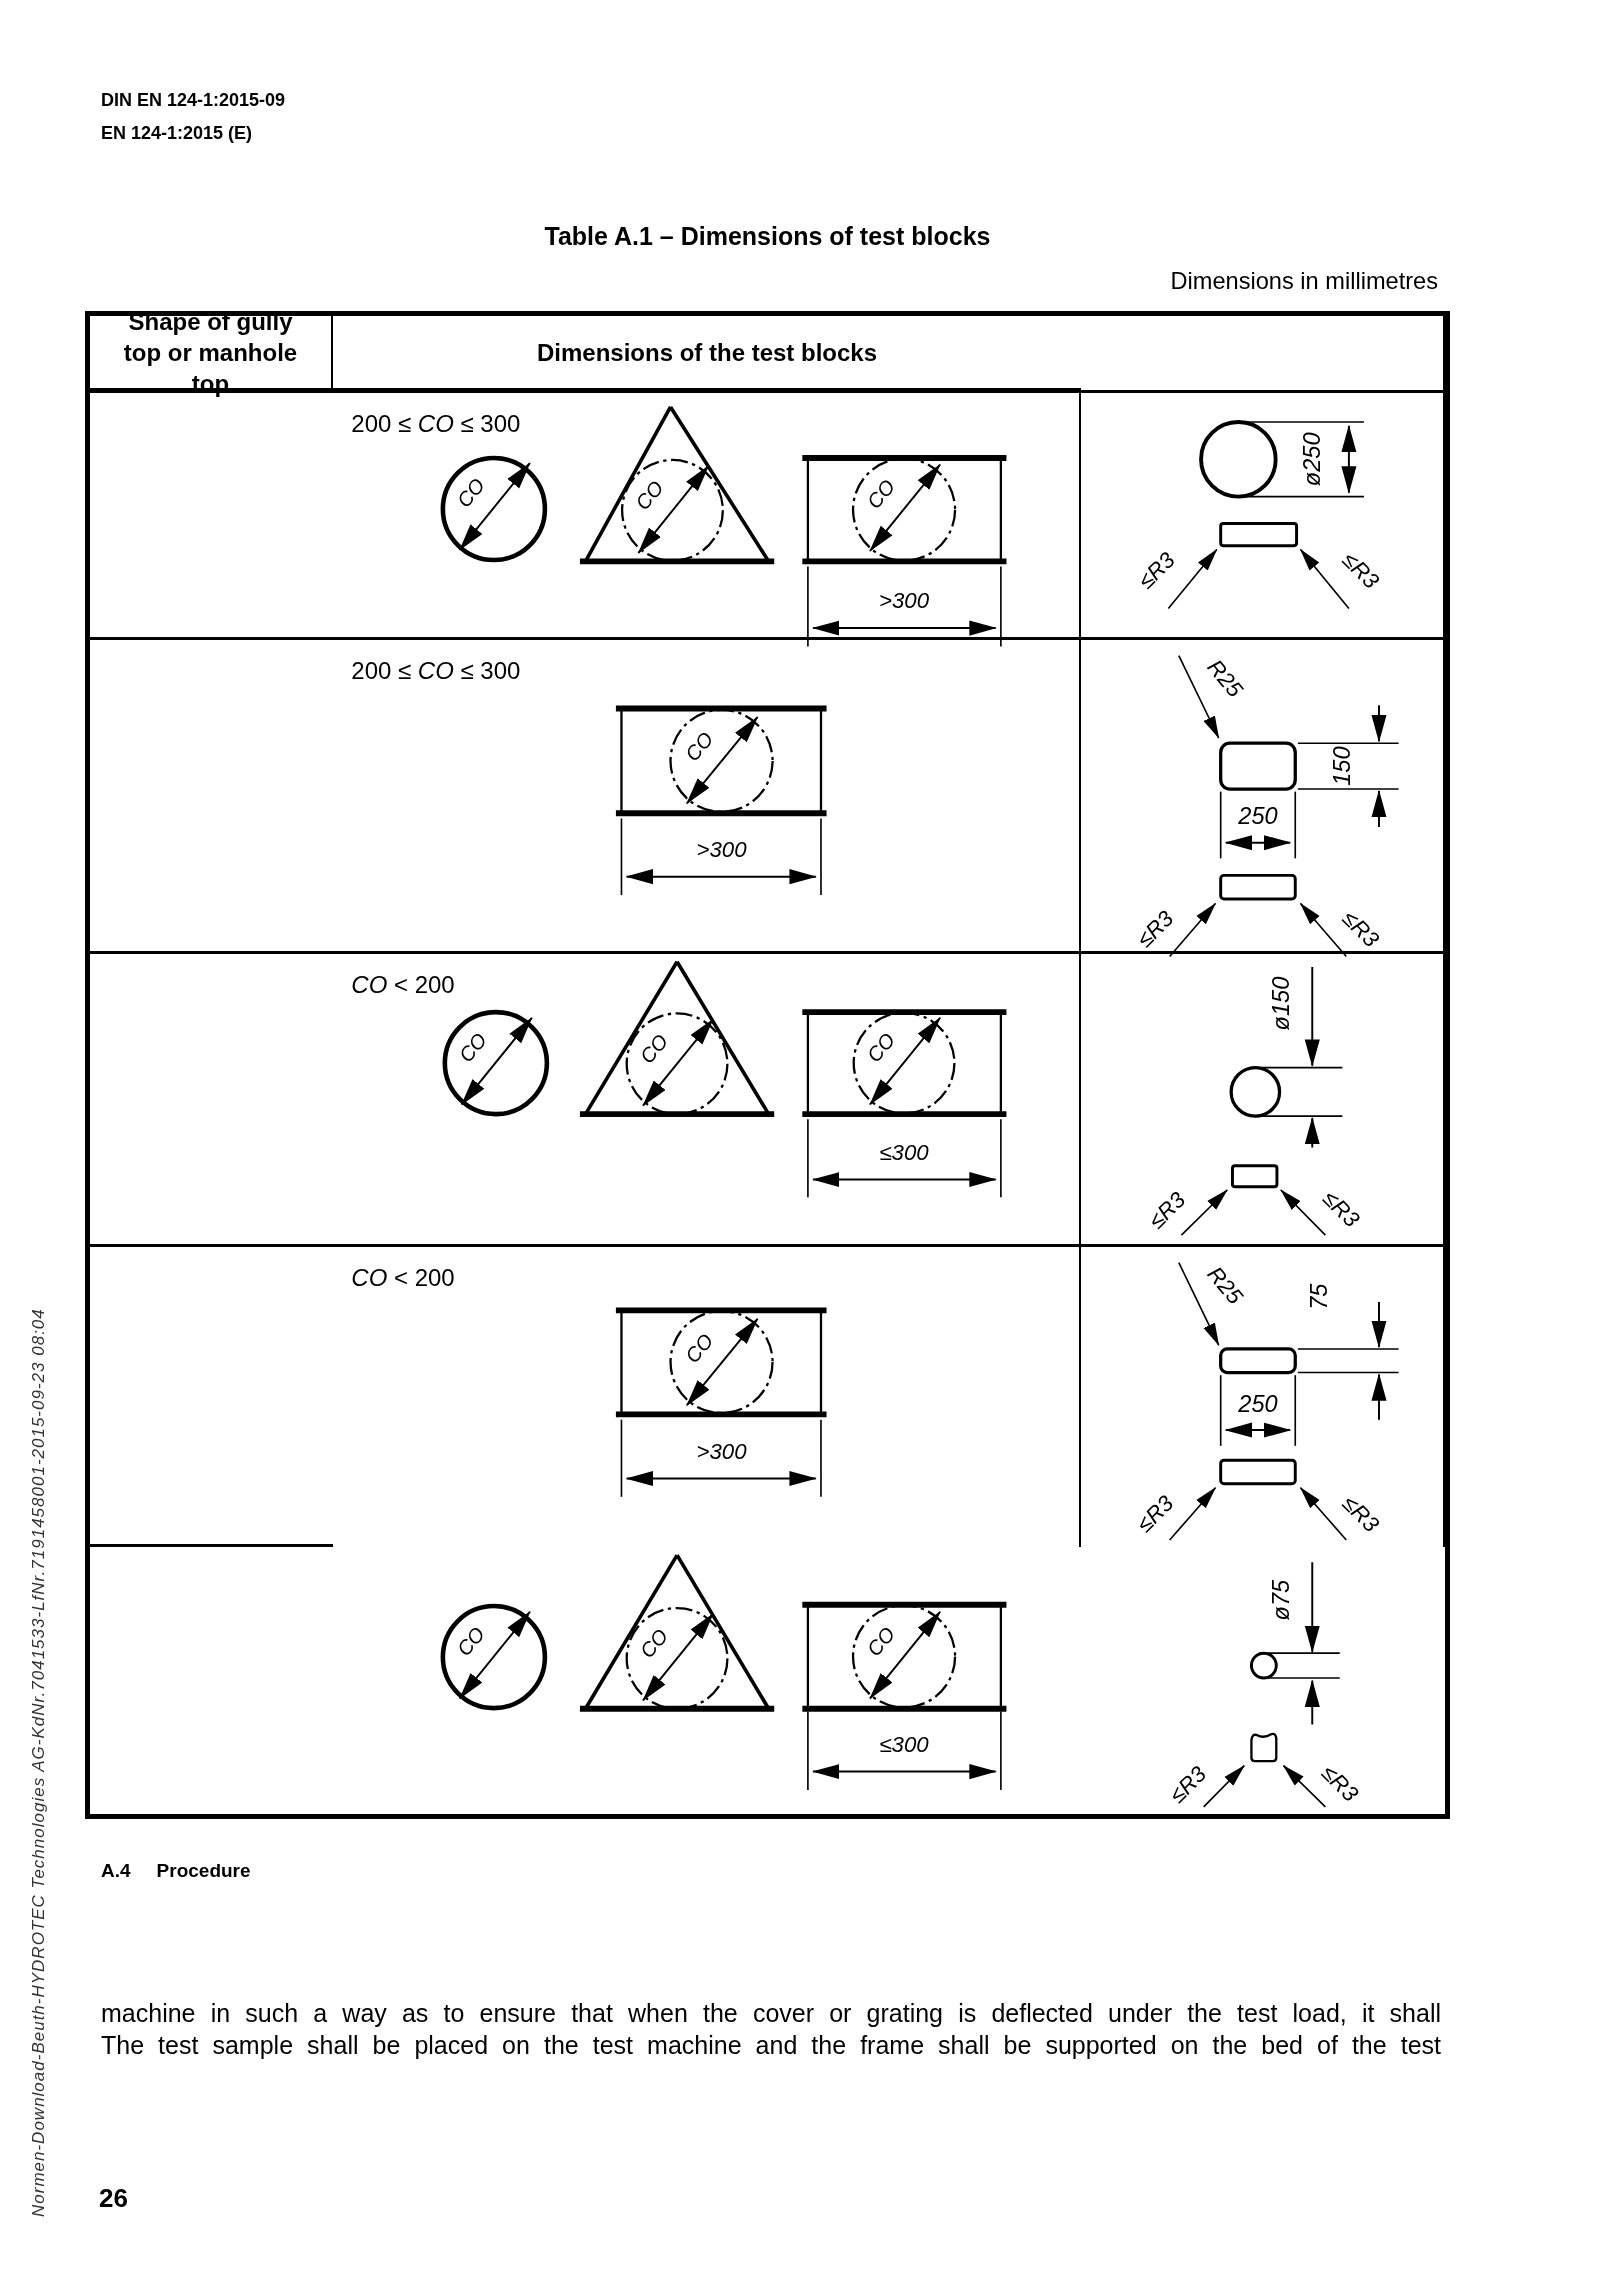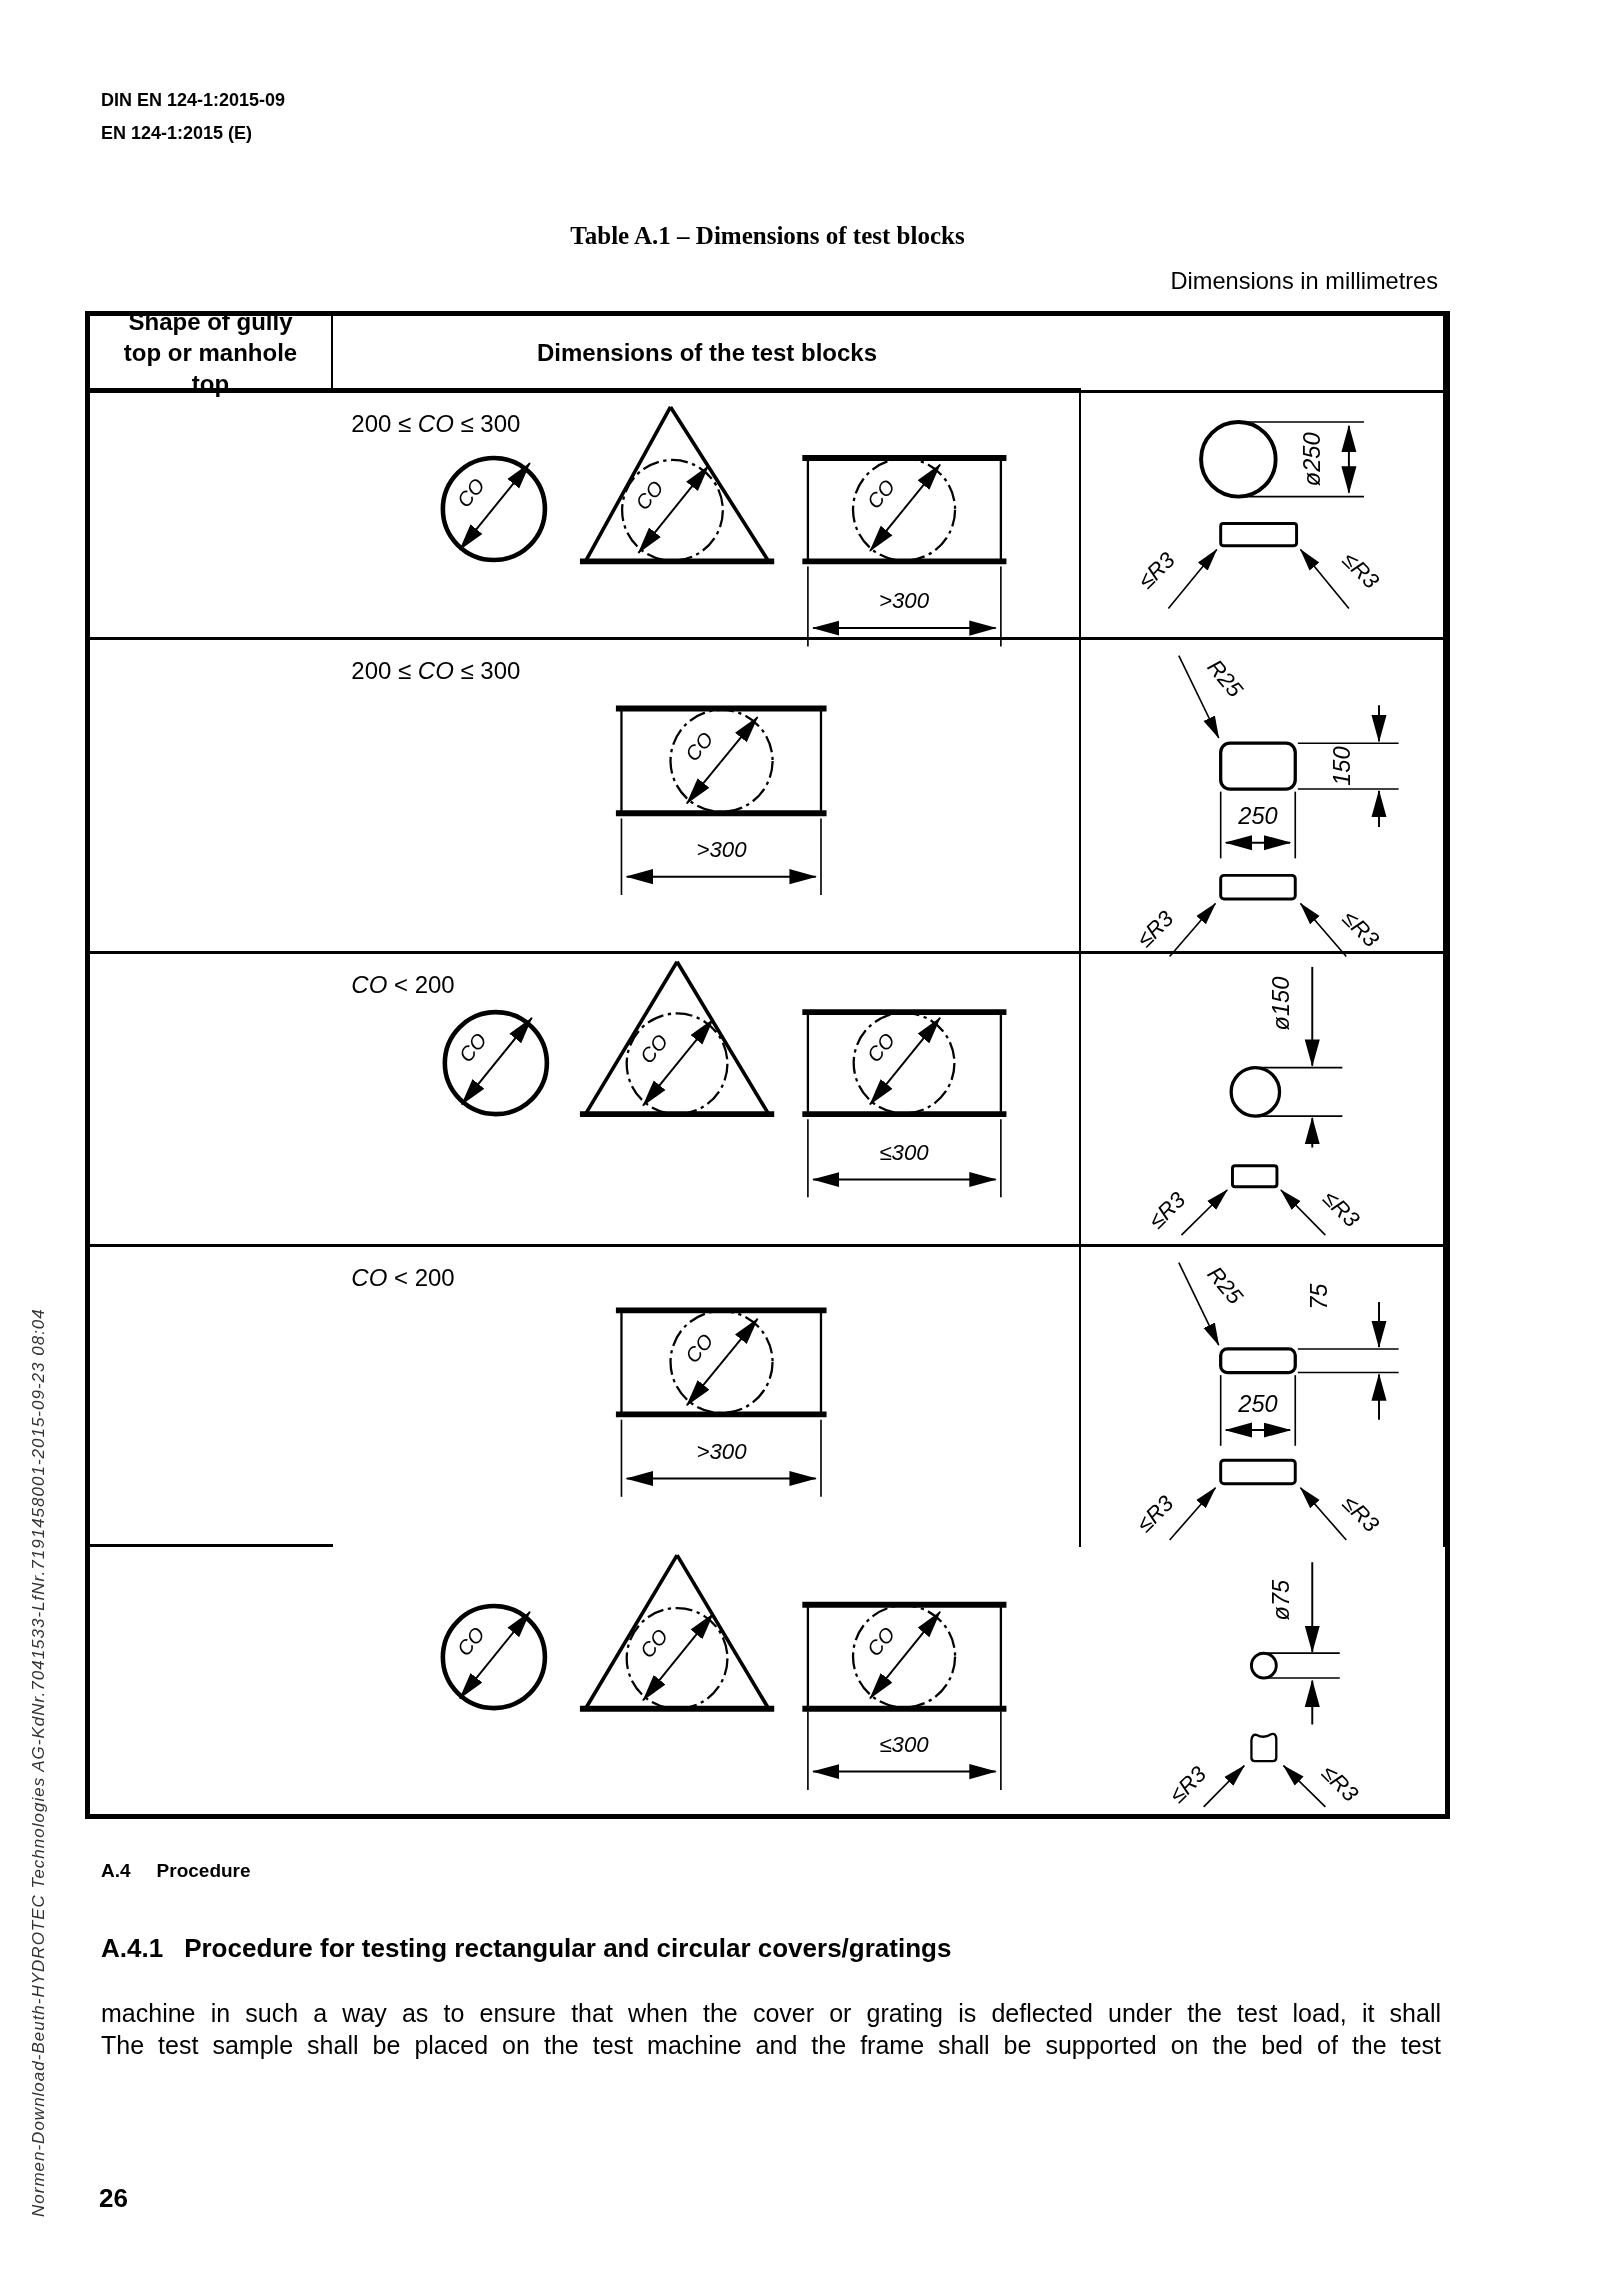--- a/index.html
+++ b/index.html
@@ -1,21 +1,21 @@
 <!DOCTYPE html>
 <html style="font-size:10.5px"><head>
 <meta charset="utf-8">
 <style>
   html,body{margin:0;padding:0;background:#e8e8e8;}
   .page{
     position:relative; width:1623px; height:2295px; background:#ffffff;
     font-family:"Liberation Sans", sans-serif; color:#000; overflow:hidden;
   }
   .doc-header{position:absolute; left:101px; top:84px; font-weight:bold; font-size:18px; line-height:33px; white-space:nowrap;}
-  .tbl-title{position:absolute; left:85px; top:222px; width:1365px; text-align:center; font-weight:bold; font-size:25px;font-family:Liberation Serif, serif;}
+  .tbl-title{position:absolute; left:85px; top:222px; width:1365px; text-align:center; font-weight:bold; font-size:25px;}
   .units-note{position:absolute; left:73px; top:268px; width:1365px; text-align:right; font-size:23.6px;}
   .tbl{
     position:absolute; left:85px; top:311px; width:1365px; height:1508px;
     border:5.2px solid #000; box-sizing:border-box;
     display:grid;
     grid-template-columns:243px 748px 364px;
     grid-template-rows:77px 247px 314px 293px 300px 268px;
   }
   .cell{box-sizing:border-box; border-right:2px solid #000; border-bottom:3.9px solid #000; position:relative;}
   .cell.lastcol{border-right:none;}
@@ -283,23 +283,20 @@
       <line class="thin" x1="1840" y1="2762" x2="1902" y2="2699" marker-end="url(#ah)"></line>
       <line class="thin" x1="2026" y1="2762" x2="1962" y2="2699" marker-end="url(#ah)"></line>
       <text class="lbl" x="1824" y="2736" transform="rotate(-45 1824 2736)">≤R3</text>
       <text class="lbl" x="2040" y="2734" transform="rotate(45 2040 2734)">≤R3</text>
     </g>
   </svg>
 
   <div class="sec-h1">
     <span class="num">A.4</span><span>Procedure</span>
   </div>
-  <div class="sec-h2">
-    <span class="num">A.4.1</span><span>Procedure for testing rectangular and circular covers/gratings</span>
-  </div>
   <div class="bodytext">
     <div class="jline">machine in such a way as to ensure that when the cover or grating is deflected under the test load, it shall</div>
     <div class="jline">The test sample shall be placed on the test machine and the frame shall be supported on the bed of the test</div>
   </div>
 
   <div class="pagenum">26</div>
   <div class="watermark">Normen-Download-Beuth-HYDROTEC Technologies AG-KdNr.7041533-LfNr.7191458001-2015-09-23 08:04</div>
 
 </div>
 

